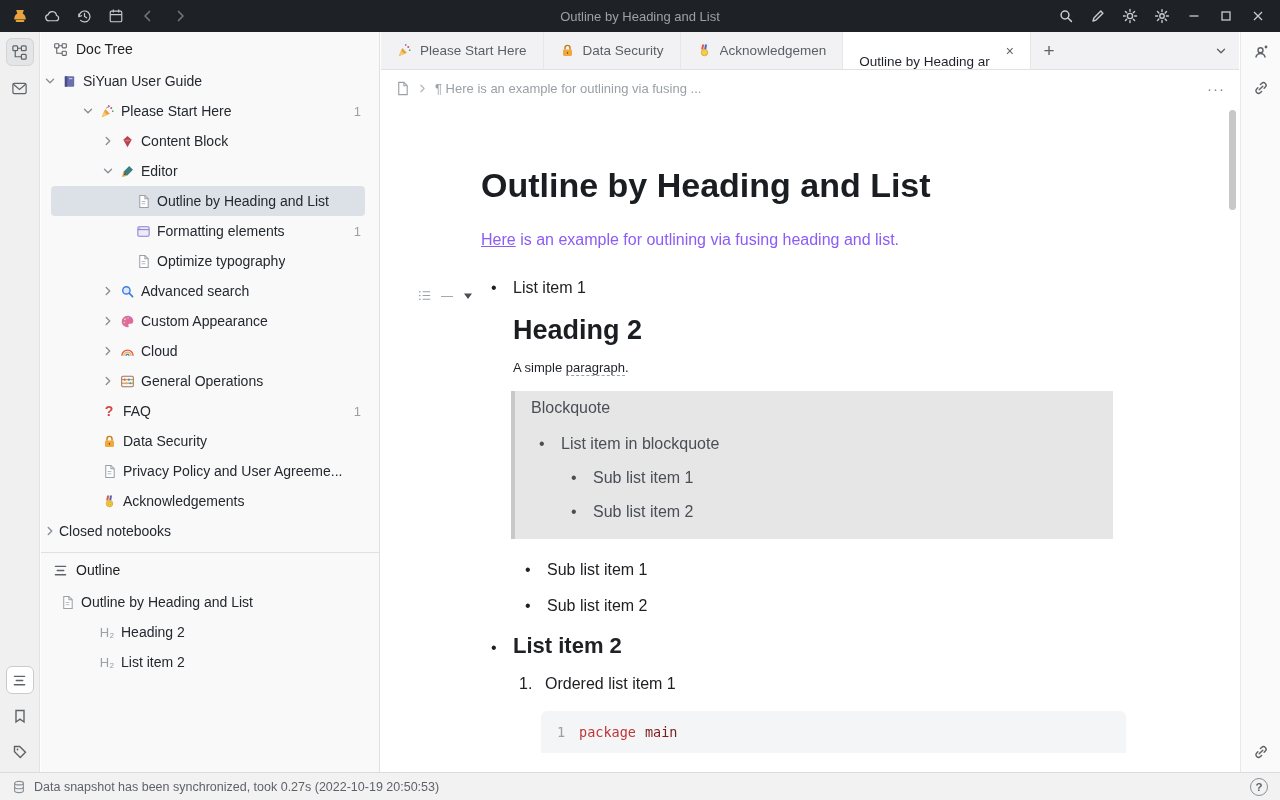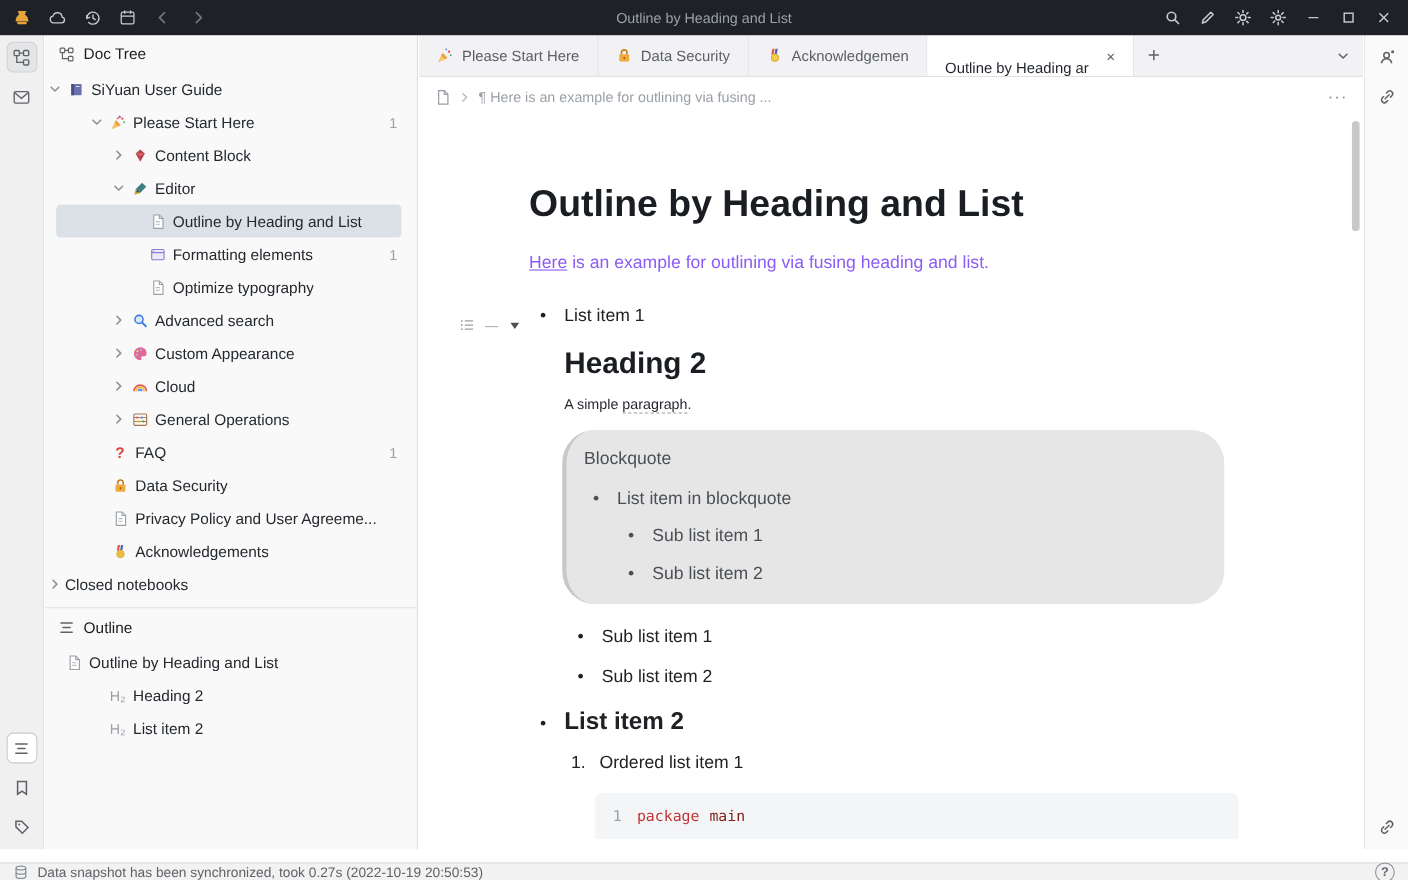--- a/index.html
+++ b/index.html
@@ -9,21 +9,21 @@
 
   
   .titlebar { position:absolute; top:0; left:0; width:1280px; height:32px; background:#1e2227; display:flex; align-items:center; z-index:30; }
   .tb-left { display:flex; align-items:center; gap:8px; padding-left:8px; z-index:2; }
   .tb-right { margin-left:auto; display:flex; align-items:center; gap:8px; padding-right:10px; z-index:2; }
   .tb-btn { width:24px; height:24px; display:flex; align-items:center; justify-content:center; color:#c7cbd1; }
   .tb-btn.dim { color:#6e747b; }
   .tb-title { position:absolute; left:0; right:0; text-align:center; font-size:13px; color:#9ba1a8; }
 
   
-  .statusbar { position:absolute; left:0; right:0; bottom:0; height:16px; background:#f2f2f3; border-top:1px solid #dcdcde; display:flex; align-items:center; gap:8px; padding:0 12px; font-size:12.5px; color:#5f6368; z-index:30; }
+  .statusbar { position:absolute; left:0; right:0; bottom:0; height:28px; background:#f2f2f3; border-top:1px solid #dcdcde; display:flex; align-items:center; gap:8px; padding:0 12px; font-size:12.5px; color:#5f6368; z-index:30; }
   .sb-help { margin-left:auto; width:18px; height:18px; border:1.5px solid #8a9097; border-radius:50%; display:flex; align-items:center; justify-content:center; font-size:11.5px; font-weight:bold; color:#5f6368; }
 
   
   .dock-left { position:absolute; top:32px; bottom:28px; left:0; width:40px; background:#f0f0f1; border-right:1px solid #e2e2e3; display:flex; flex-direction:column; justify-content:space-between; align-items:center; padding:6px 0; z-index:20; }
   .dock-right { position:absolute; top:32px; bottom:28px; right:0; width:40px; background:#fafafa; border-left:1px solid #e8e8e9; display:flex; flex-direction:column; justify-content:space-between; align-items:center; padding:6px 0; z-index:20; }
   .dock-group { display:flex; flex-direction:column; gap:8px; align-items:center; }
   .dock-btn { width:28px; height:28px; border-radius:6px; display:flex; align-items:center; justify-content:center; color:#5f6368; }
   .dock-btn.active { background:#e4e5e7; border:1px solid #d2d3d6; }
   .dock-btn.outlined { background:#fff; border:1px solid #c9cbcf; }
 
@@ -70,21 +70,21 @@
   .li { display:flex; align-items:baseline; font-size:16px; margin-bottom:18px; color:#202124; }
   .bullet { flex:none; width:22px; }
   .l1 .bullet { margin-left:10px; }
   .l2 .bullet { margin-left:44px; }
   .li-h2 { font-size:22px; font-weight:700; }
   .li.lih { margin-bottom:16px; }
   .onum { flex:none; width:26px; margin-left:38px; }
   .content h2 { font-size:27px; font-weight:700; margin:2px 0 14px 32px; color:#1a1d21; }
   .para { font-size:13px; margin:0 0 16px 32px; }
 
-  .bq { margin:0 13px 22px 30px; background:#e6e6e7; border-left:4px solid #c8c8ca; padding:18px 16px 2px; color:#4a4f55;border-radius:30px; }
+  .bq { margin:0 13px 22px 30px; background:#e6e6e7; border-left:4px solid #c8c8ca; padding:8px 16px 2px; color:#4a4f55; }
   .bq-p { font-size:16px; margin-bottom:18px; }
   .bq .li { color:#4a4f55; margin-bottom:16px; }
   .bq .bq-l1 .bullet { margin-left:8px; }
   .bq .bq-l2 .bullet { margin-left:40px; }
 
   .code { margin:0 0 0 60px; background:#f4f5f7; border-radius:6px 6px 0 0; padding:13px 16px; font-family:"DejaVu Sans Mono","Liberation Mono",monospace; font-size:13.5px; display:flex; align-items:baseline; }
   .code .ln { color:#9aa0a6; width:22px; flex:none; }
   .code .kw { color:#c03538; }
   .code .cd { color:#7f1d1d; margin-left:9px; }
 

